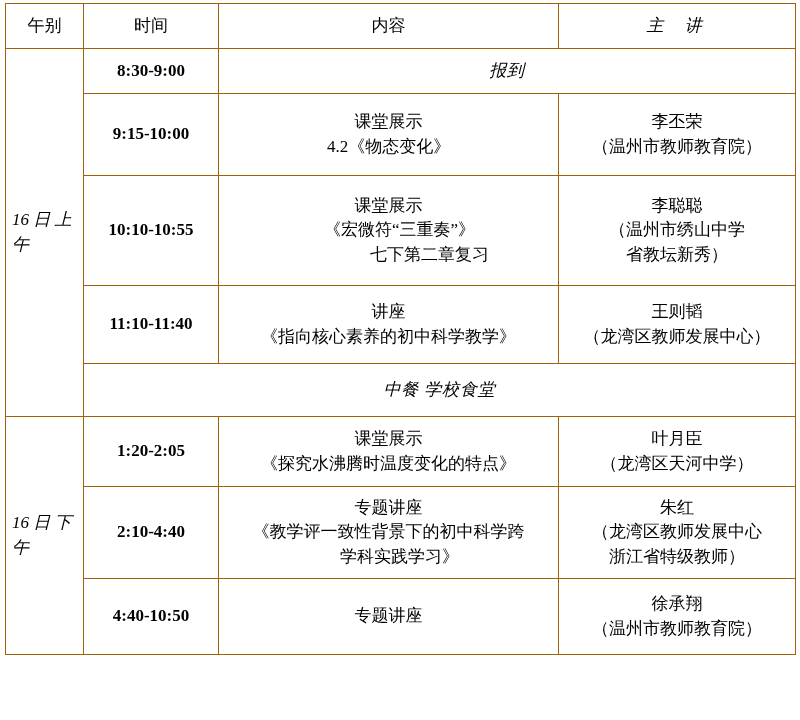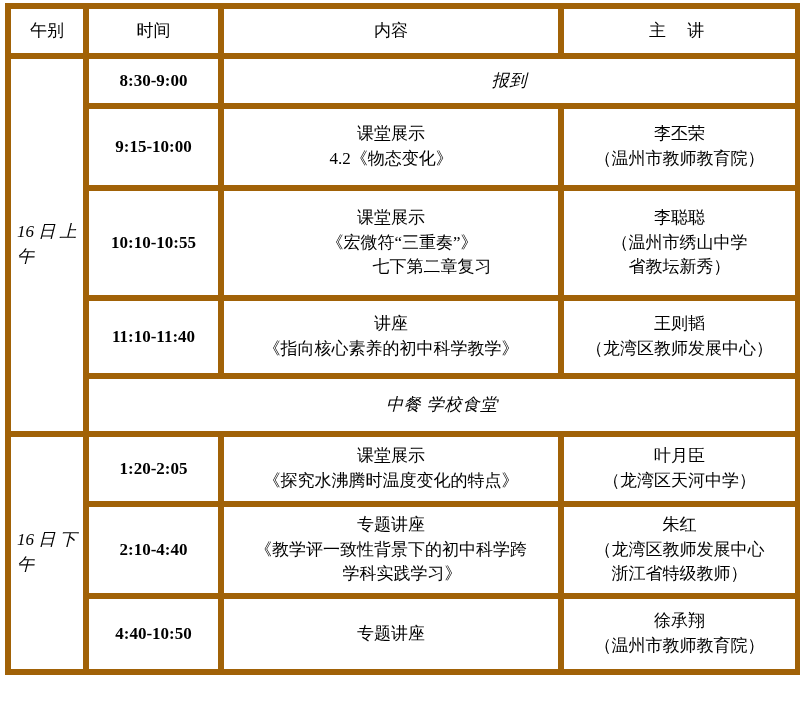--- a/index.html
+++ b/index.html
@@ -20,41 +20,42 @@
     position: relative;
     box-sizing: border-box;
   }
   table.schedule {
     border-collapse: collapse;
     table-layout: fixed;
     width: 790px;
     margin: 3px 0 0 5px;
   }
   table.schedule td {
-    border: 6px solid #a16207;
+    border: 1px solid #a16207;
     vertical-align: middle;
     padding: 4px 6px;
     font-size: 17px;
     line-height: 1.45;
   }
   
   col.c-session { width: 78px; }
   col.c-time    { width: 135px; }
   col.c-content { width: 340px; }
   col.c-speaker { width: 237px; }
 
   .hdr td {
     text-align: center;
     font-size: 19px;
     height: 36px;
     padding: 3px 4px;
   }
   .hdr .spaced {
     letter-spacing: 0.5em;
     padding-left: 0.5em;
+    font-style: italic;
   }
   .session-cell {
     font-size: 19px;
     line-height: 1.5;
     font-style: italic;
   }
   .time-cell {
     text-align: center;
     font-size: 17px;
     white-space: nowrap;

